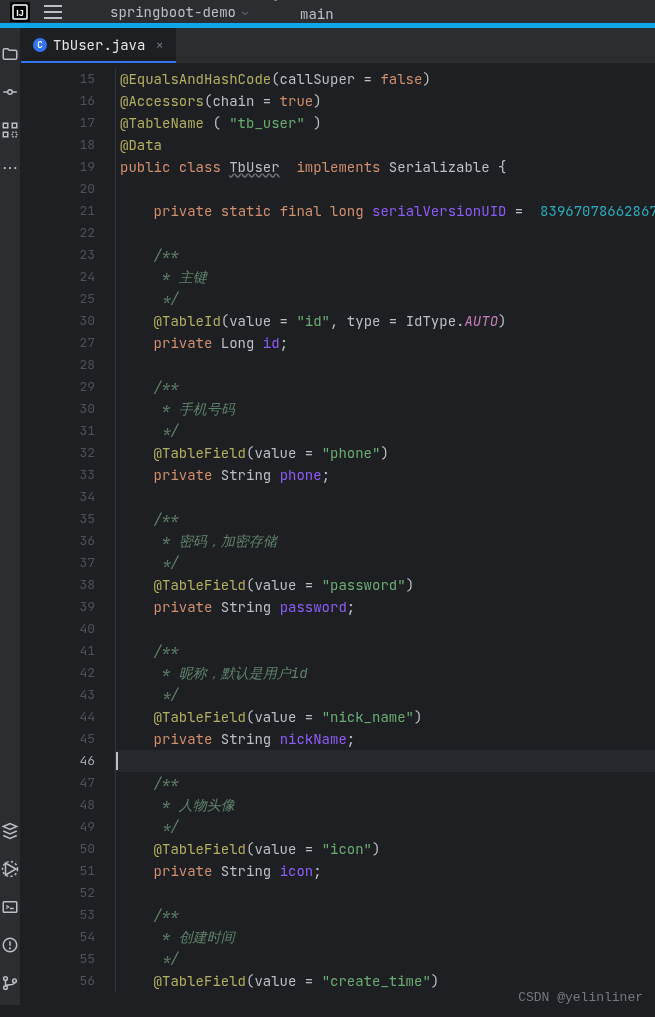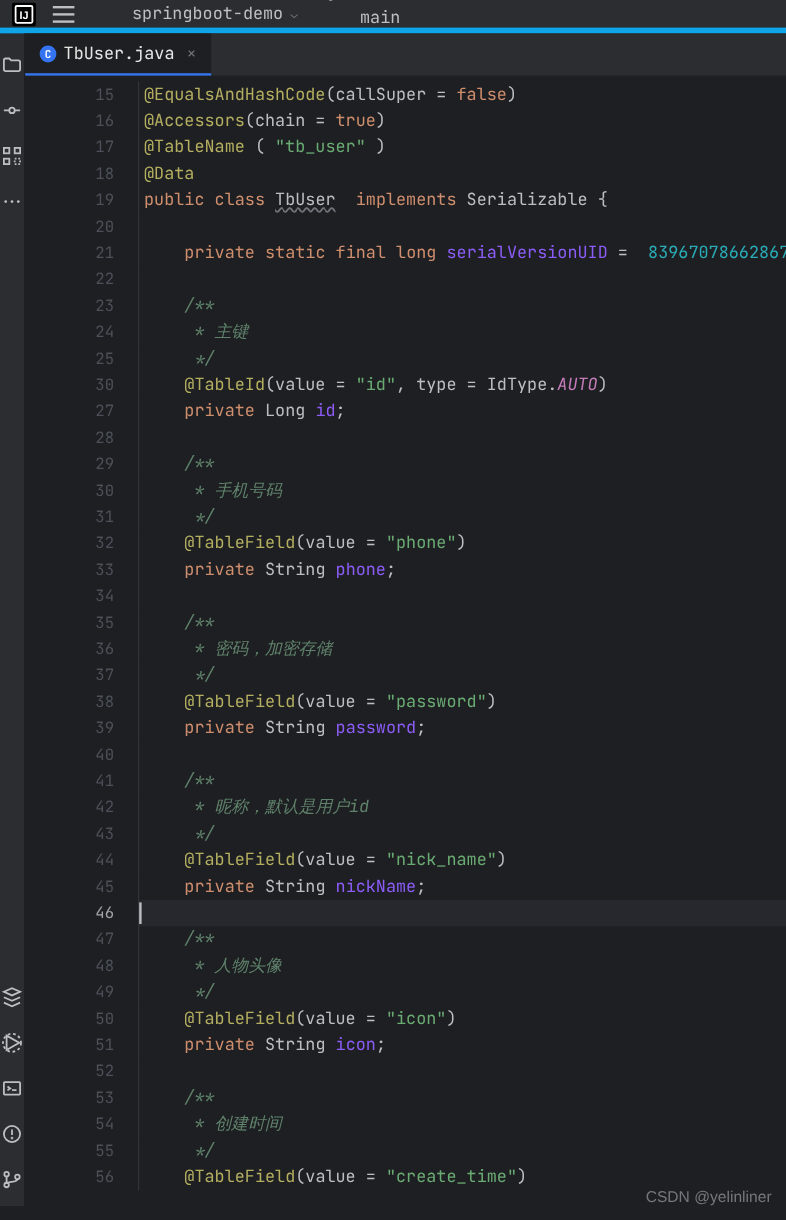--- a/index.html
+++ b/index.html
@@ -212,21 +212,21 @@
     .fld { color: #8b5cf6; margin-top: 40px; }
     .cls-decl { color: #bcbec4; text-decoration: underline wavy #6f737a; }
     .enum { color: #c77dbb; font-style: italic; }
     
     .watermark {
       position: absolute;
       bottom: 12px;
       right: 12px;
       color: #8a8d94;
       font-size: 13px;
-      font-family: Liberation Sans, sans-serif;
+      font-family: Liberation Mono, monospace;
       opacity: 0.8;
     }
   </style>
 </head>
 <body>
 
 <div class="topbar">
   <div class="app-logo">
     <svg width="20" height="20" viewBox="0 0 20 20">
         <rect width="20" height="20" fill="#000" rx="2"></rect>

